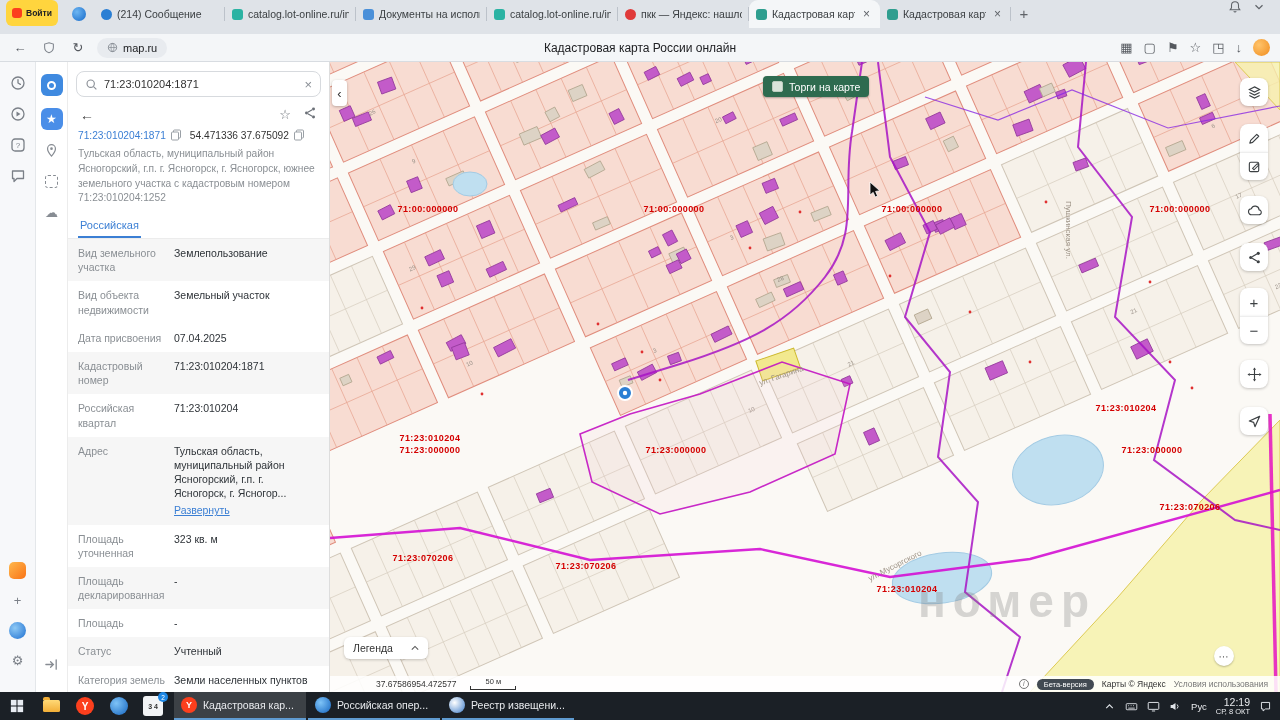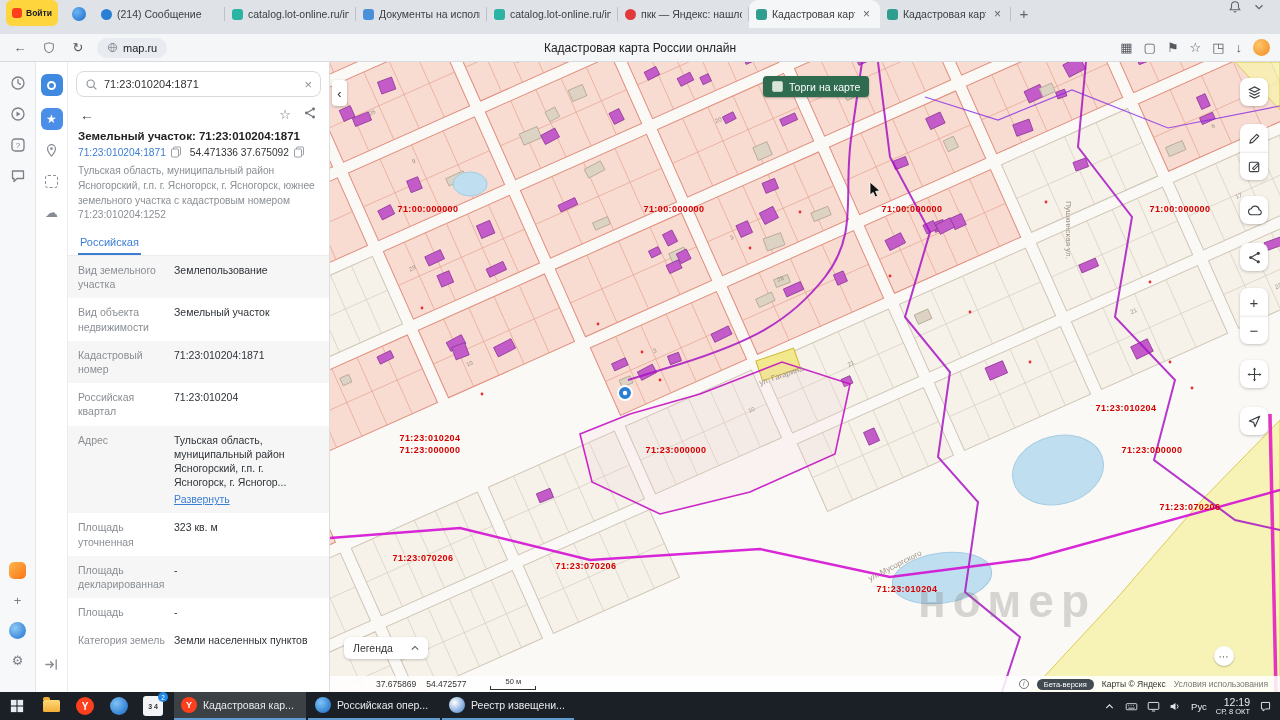--- a/index.html
+++ b/index.html
@@ -95,21 +95,21 @@
 .torgi-cb{width:11px;height:11px;border-radius:2px;background:#d9e4da;border:1px solid #bccdbf}
 .map-tools{position:absolute;right:12px;top:16px;width:28px;height:400px}
 .tool{position:absolute;right:0;width:28px;height:28px;background:#fff;border-radius:8px;box-shadow:0 1px 3px rgba(0,0,0,.22);display:flex;align-items:center;justify-content:center;color:#3c4043;cursor:pointer}
 .tool.grp-top{border-radius:8px 8px 0 0}
 .tool.grp-bot{border-radius:0 0 8px 8px;border-top:1px solid #eee}
 .tool svg{width:15px;height:15px}
 .zoomtxt{font-size:15px;line-height:1}
 .legend-btn{position:absolute;left:14px;bottom:33px;height:22px;background:#fff;border-radius:6px;box-shadow:0 1px 3px rgba(0,0,0,.2);display:flex;align-items:center;gap:18px;padding:0 9px;font-size:10.5px;color:#333;cursor:pointer}
 .legend-btn svg{width:8px;height:6px}
 .more-btn{position:absolute;right:46px;bottom:26px;width:20px;height:20px;border-radius:50%;background:#fff;box-shadow:0 1px 2px rgba(0,0,0,.25);display:flex;align-items:center;justify-content:center;font-size:10px;color:#555;letter-spacing:1px;cursor:pointer}
-.map-footer{position:absolute;left:0;right:0;bottom:0;height:16px;background:rgba(255,255,255,.85);display:flex;align-items:center;font-size:8.5px;color:#333;padding:0 12px 0 46px;gap:10px}
+.map-footer{position:absolute;left:0;right:0;bottom:0;height:16px;background:rgba(255,255,255,.85);display:flex;align-items:center;font-size:8.5px;color:#333;padding:0 12px 0 46px;}
 .scalebar{display:flex;flex-direction:column;align-items:center;line-height:1;font-size:7.5px;margin-left:14px}
 .scale-line{width:46px;height:4px;border-left:1px solid #333;border-right:1px solid #333;border-bottom:1px solid #333;margin-top:1px}
 .f-right{margin-left:auto;display:flex;align-items:flex-start;gap:8px}
 .info-circ{width:10px;height:10px;border:1px solid #777;border-radius:50%;font-size:7px;display:flex;align-items:center;justify-content:center;color:#777;font-style:italic;cursor:pointer}
 .beta-pill{background:#424a52;color:#fff;border-radius:7px;padding:1px 7px;font-size:7.5px}
 .terms{color:#777;cursor:pointer}
 .copyright{cursor:pointer}
 .watermark{position:absolute;left:588px;top:512px;font-size:46px;font-weight:bold;color:rgba(125,125,125,.3);letter-spacing:7px;pointer-events:none}
 
 
@@ -290,21 +290,20 @@
         <span class="back-btn">←</span>
         <span class="spacer"></span>
         <span class="act-ic">☆</span>
         <span class="act-ic"><svg viewBox="0 0 16 16">
               <circle cx="12" cy="3.5" r="1.7" fill="#6b7077"></circle>
               <circle cx="4" cy="8" r="1.7" fill="#6b7077"></circle>
               <circle cx="12" cy="12.5" r="1.7" fill="#6b7077"></circle>
               <path d="M5.5 7.2l5-3M5.5 8.8l5 3" stroke="#6b7077" stroke-width="1.2"></path>
             </svg></span>
       </div>
-      <div class="panel-title">Земельный участок: 71:23:010204:1871</div>
       <div class="chips">
         <span class="chip-blue">71:23:010204:1871</span>
         <span class="copy-ic"><svg viewBox="0 0 12 12">
               <rect x="3.5" y="1" width="7" height="8" rx="1" fill="#fff" stroke="#9aa0a6"></rect>
               <rect x="1.5" y="3" width="7" height="8" rx="1" fill="#fff" stroke="#9aa0a6"></rect>
             </svg></span>
         <span class="chip-dark">54.471336 37.675092</span>
         <span class="copy-ic"><svg viewBox="0 0 12 12">
               <rect x="3.5" y="1" width="7" height="8" rx="1" fill="#fff" stroke="#9aa0a6"></rect>
               <rect x="1.5" y="3" width="7" height="8" rx="1" fill="#fff" stroke="#9aa0a6"></rect>
@@ -316,20 +315,24 @@
         </div>
       <div id="info-rows">
           <div class="info-row alt">
             <div class="il">Вид земельного участка</div>
             <div class="iv">Землепользование</div>
           </div>
           <div class="info-row">
             <div class="il">Вид объекта недвижимости</div>
             <div class="iv">Земельный участок</div>
           </div>
+          <div class="info-row">
+            <div class="il">Дата присвоения</div>
+            <div class="iv">07.04.2025</div>
+          </div>
           <div class="info-row alt">
             <div class="il">Кадастровый номер</div>
             <div class="iv">71:23:010204:1871</div>
           </div>
           <div class="info-row">
             <div class="il">Российская квартал</div>
             <div class="iv">71:23:010204</div>
           </div>
           <div class="info-row alt">
             <div class="il">Адрес</div>
@@ -339,20 +342,24 @@
             <div class="il">Площадь уточненная</div>
             <div class="iv">323 кв. м</div>
           </div>
           <div class="info-row alt">
             <div class="il">Площадь декларированная</div>
             <div class="iv">-</div>
           </div>
           <div class="info-row">
             <div class="il">Площадь</div>
             <div class="iv">-</div>
+          </div>
+          <div class="info-row alt">
+            <div class="il">Статус</div>
+            <div class="iv">Учтенный</div>
           </div>
           <div class="info-row">
             <div class="il">Категория земель</div>
             <div class="iv">Земли населенных пунктов</div>
           </div>
         </div>
     </div>
 
     <div id="map">
       <svg id="mapsvg" viewBox="0 0 950 630">

